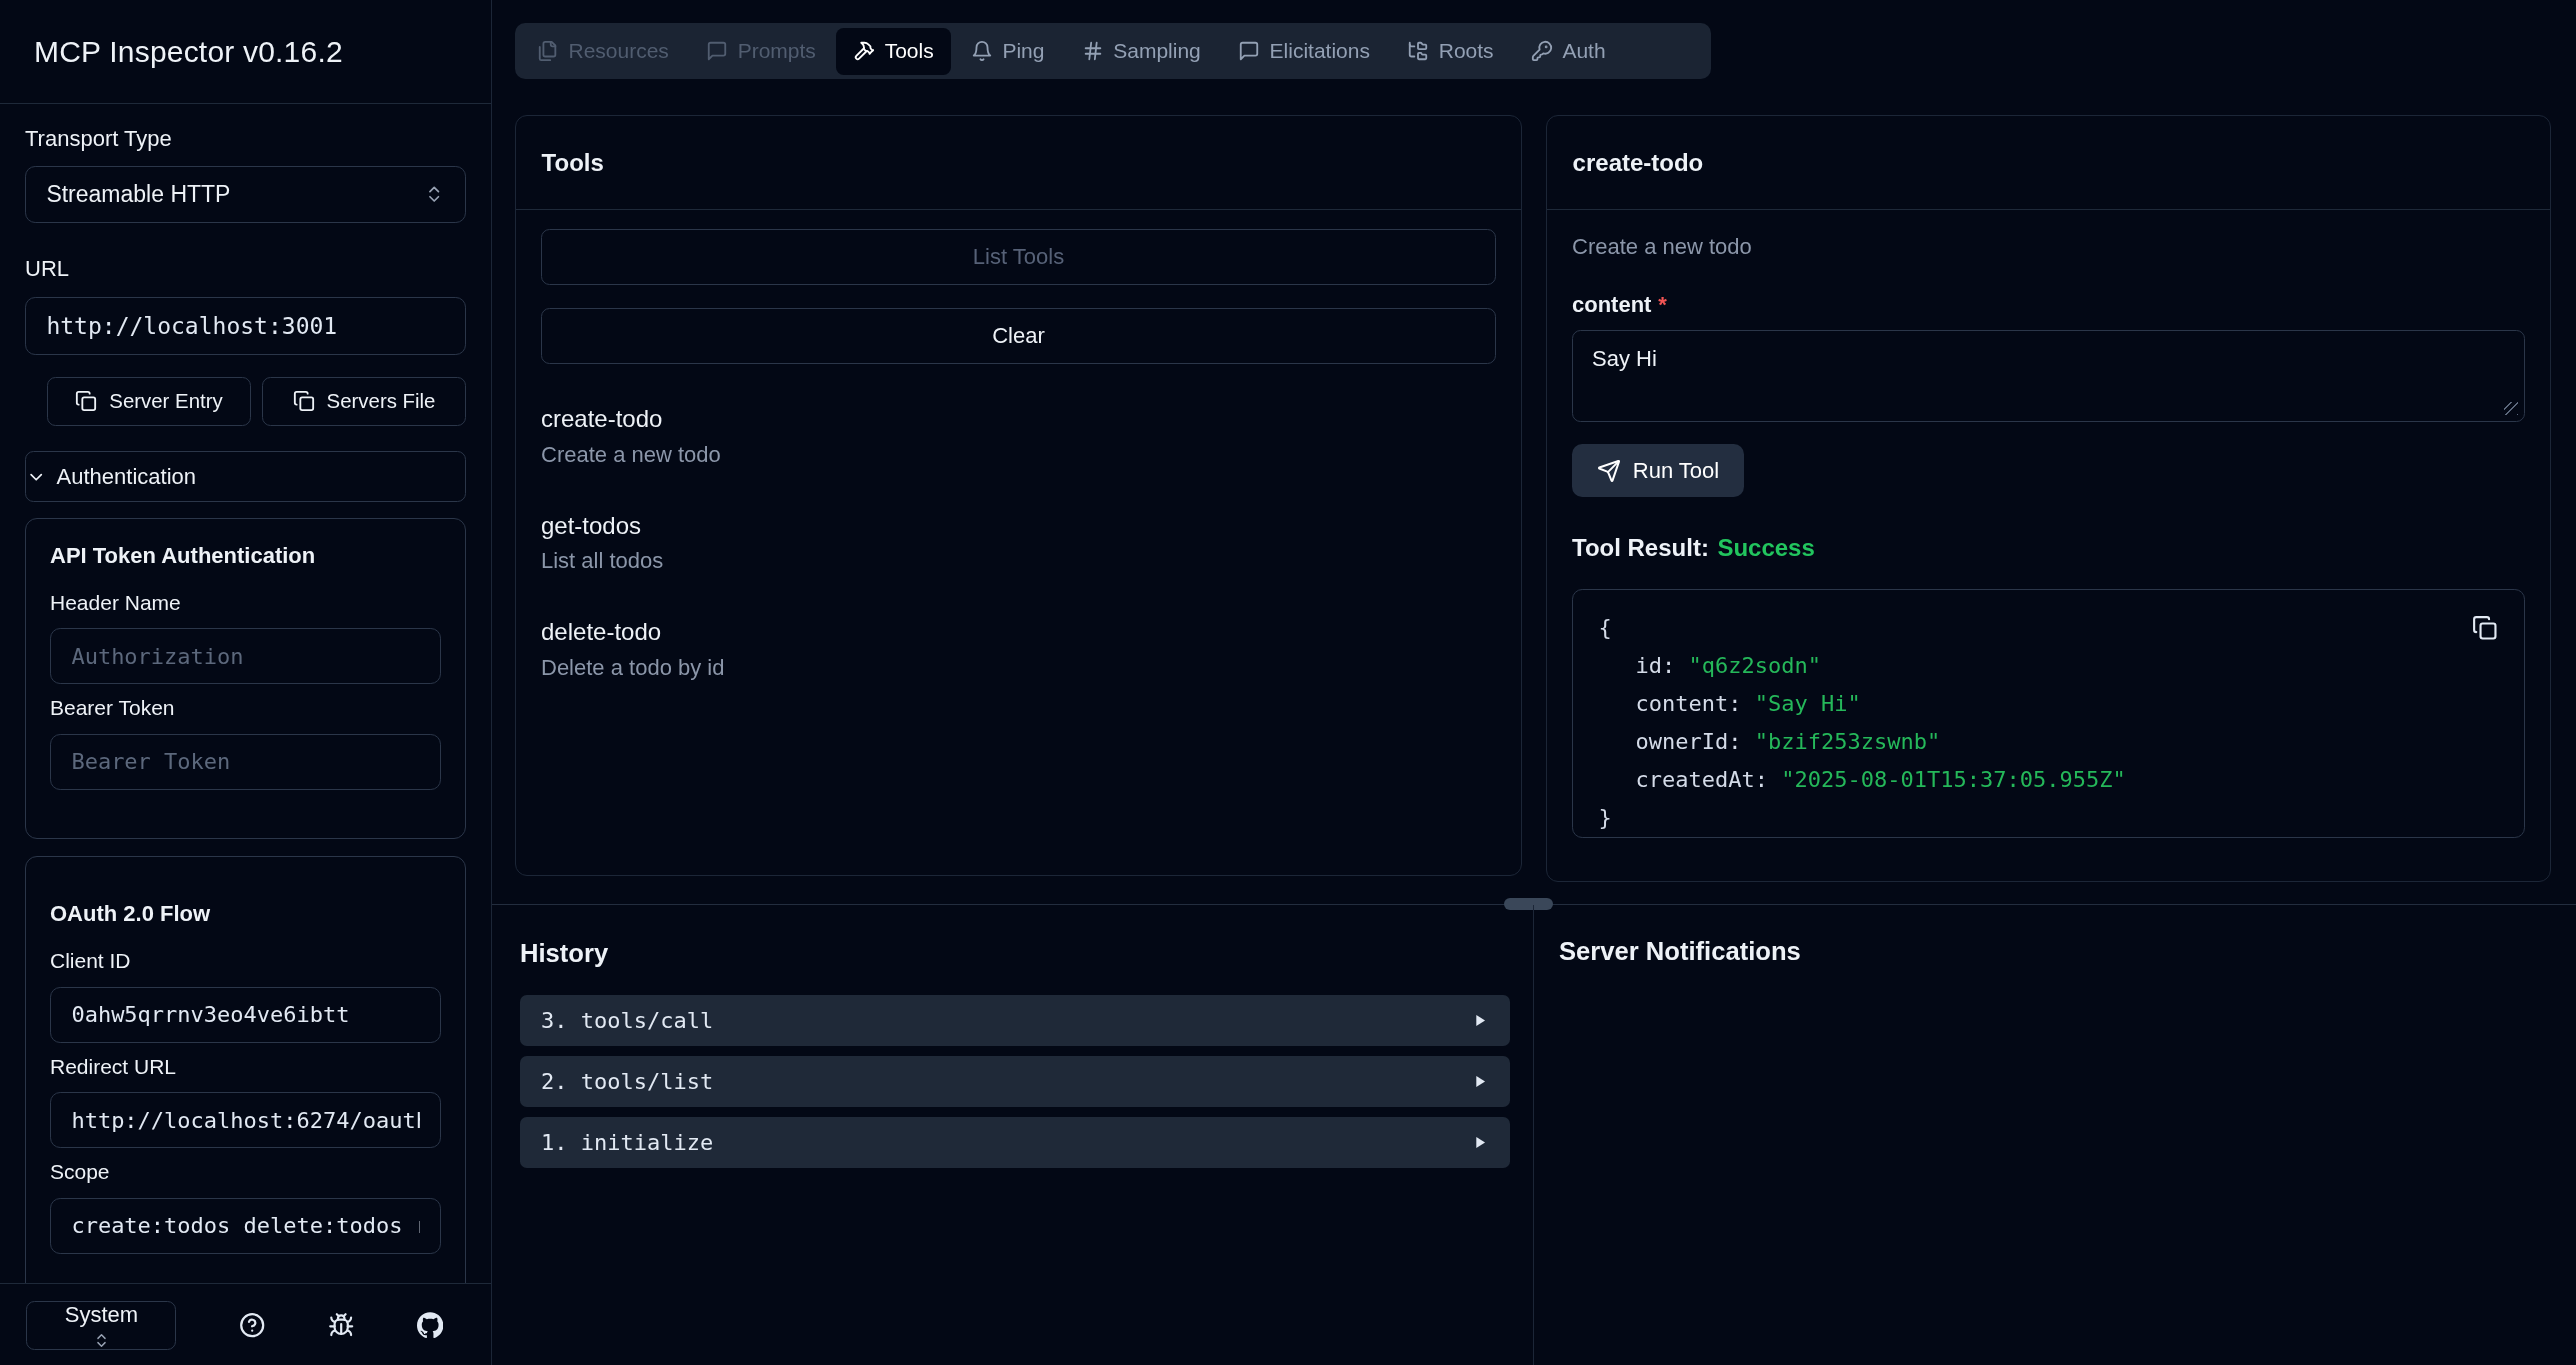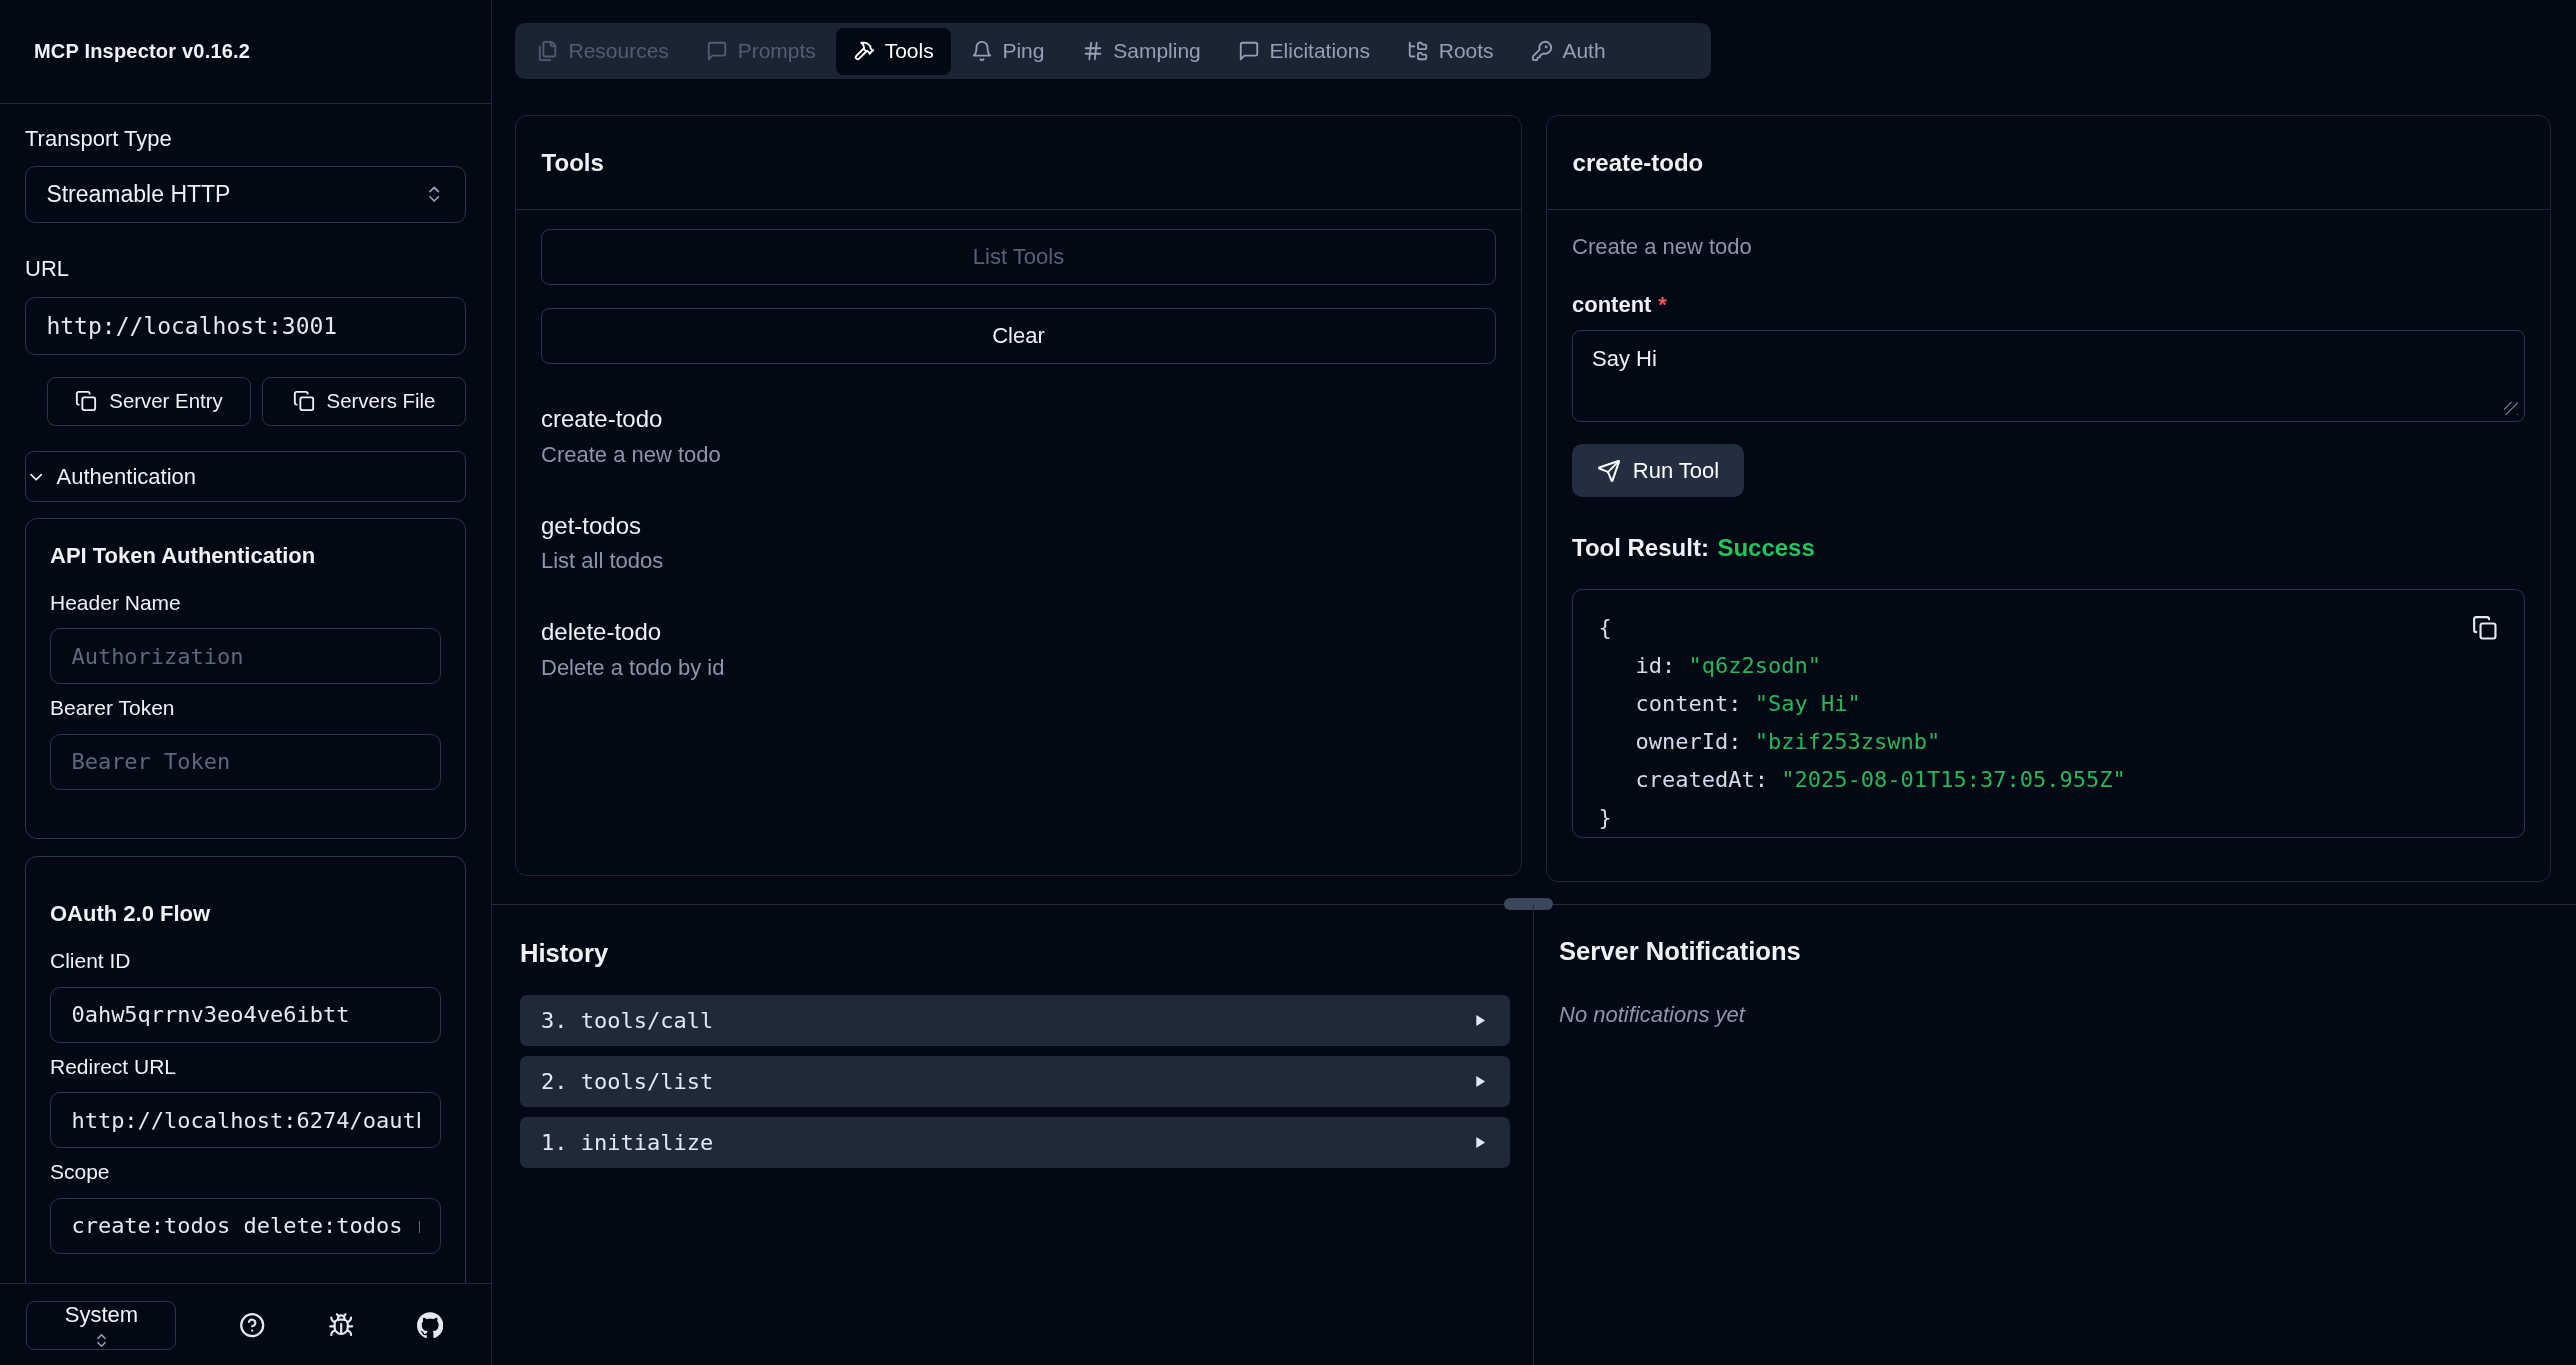--- a/index.html
+++ b/index.html
@@ -21,21 +21,21 @@
     --red:#f25555;
   }
   *{box-sizing:border-box;margin:0;padding:0;}
   html,body{background:var(--bg);}
   body{font-family:"Liberation Sans",sans-serif;color:var(--text);}
   #app{position:relative;width:2576px;height:1366px;background:var(--bg);overflow:hidden;}
 
   
   .sidebar{position:absolute;left:0;top:0;width:492px;height:1366px;border-right:1.7px solid var(--border-soft);}
   .sb-header{height:104px;border-bottom:0.9px solid var(--border);display:flex;align-items:center;padding:0 34px;}
-  .sb-title{font-size:20px;font-weight:700;letter-spacing:0.2px;}
+  .sb-title{font-size:30px;font-weight:400;letter-spacing:0.2px;}
   .sb-body{position:absolute;top:105px;bottom:83px;left:0;right:0;padding:21px 25px 0 25px;overflow:hidden;}
   .field-label{display:block;font-size:22px;font-weight:500;color:var(--text);}
   .select{height:57px;border:0.9px solid var(--input-border);border-radius:10.2px;display:flex;align-items:center;justify-content:space-between;padding:0 20.4px;margin-top:13.6px;cursor:pointer;}
   .select .sel-text{font-size:23px;}
   .text-input{display:block;width:100%;height:58px;background:transparent;border:0.9px solid var(--input-border);border-radius:10.2px;padding:0 20.4px;font-family:"DejaVu Sans Mono",monospace;font-size:23px;color:var(--mono-text);outline:none;}
   .text-input::placeholder{color:var(--placeholder);}
   .mt39{margin-top:33px;} .mt18{margin-top:15.3px;}
   .btn-row{display:flex;gap:11px;margin-top:22px;padding-left:22px;}
   .sb-btn{flex:1;height:49px;border:0.9px solid var(--input-border);border-radius:8.5px;background:transparent;display:flex;align-items:center;justify-content:center;gap:12px;color:var(--text);font-size:20.4px;font-weight:500;cursor:pointer;}
   .auth-btn{width:100%;height:51px;margin-top:25.6px;border:0.9px solid var(--input-border);border-radius:8.5px;display:flex;align-items:center;gap:10.2px;font-size:22px;font-weight:500;cursor:pointer;}
@@ -397,17 +397,16 @@
             <svg width="19" height="19" viewBox="0 0 24 24" fill="currentColor">
               <path d="M8 5v14l11-7z"></path>
             </svg>
           </span>
       </div>
     </div>
   </section>
 
   <section class="notifs">
     <div class="panel-title">Server Notifications</div>
-    <div class="notif-empty">No notifications yet</div>
   </section>
 
 </div>
 
 
 </body></html>

